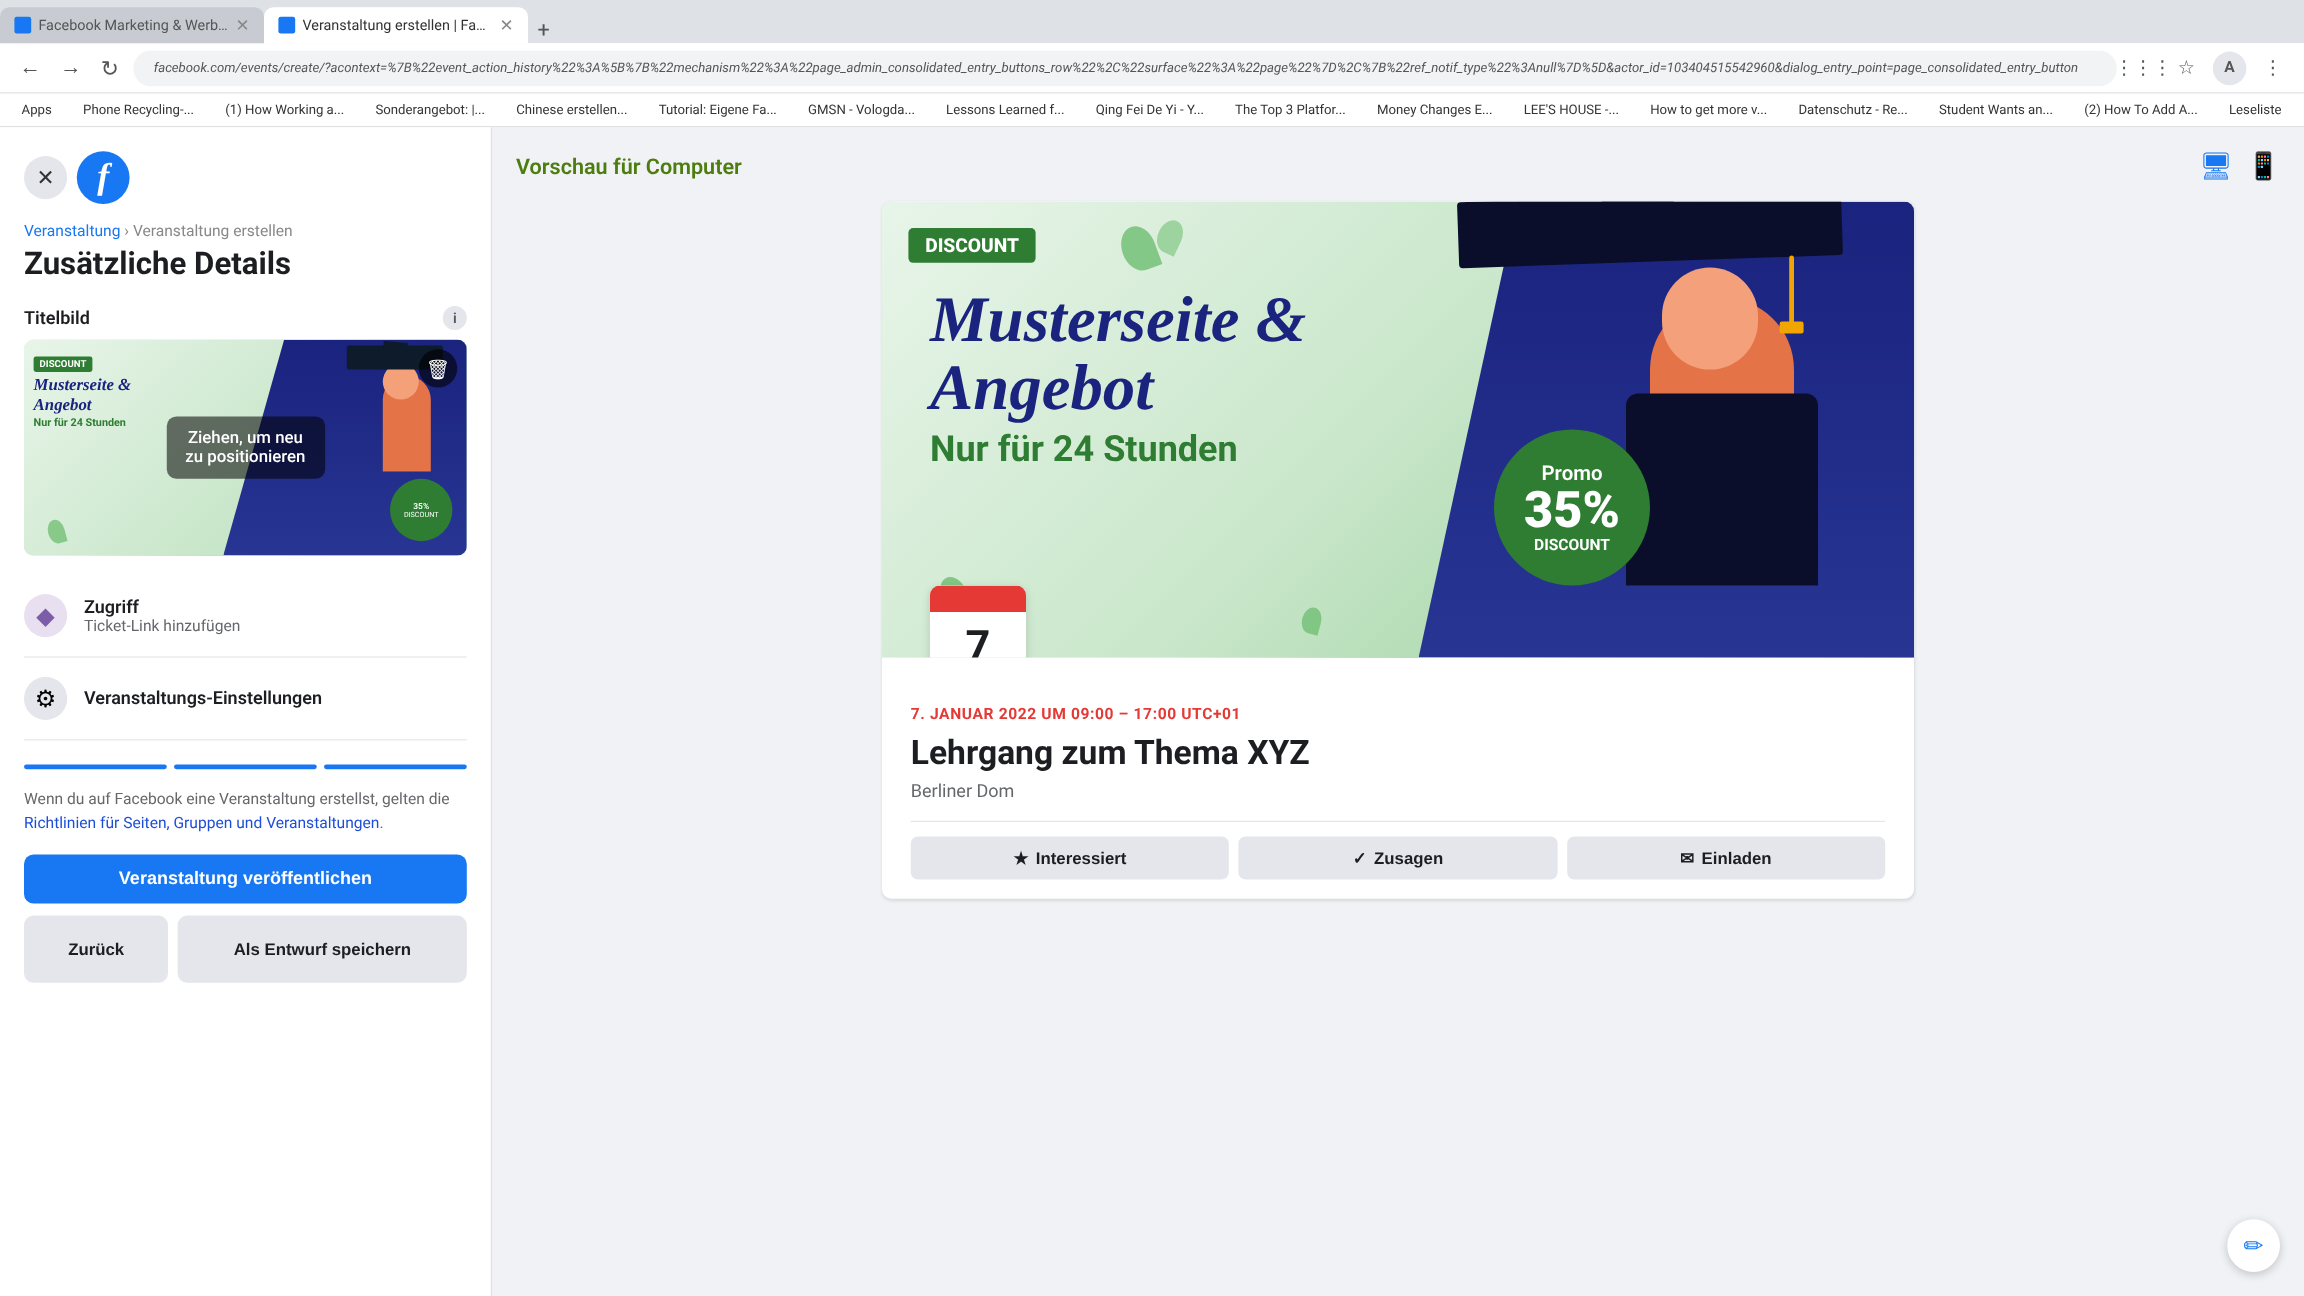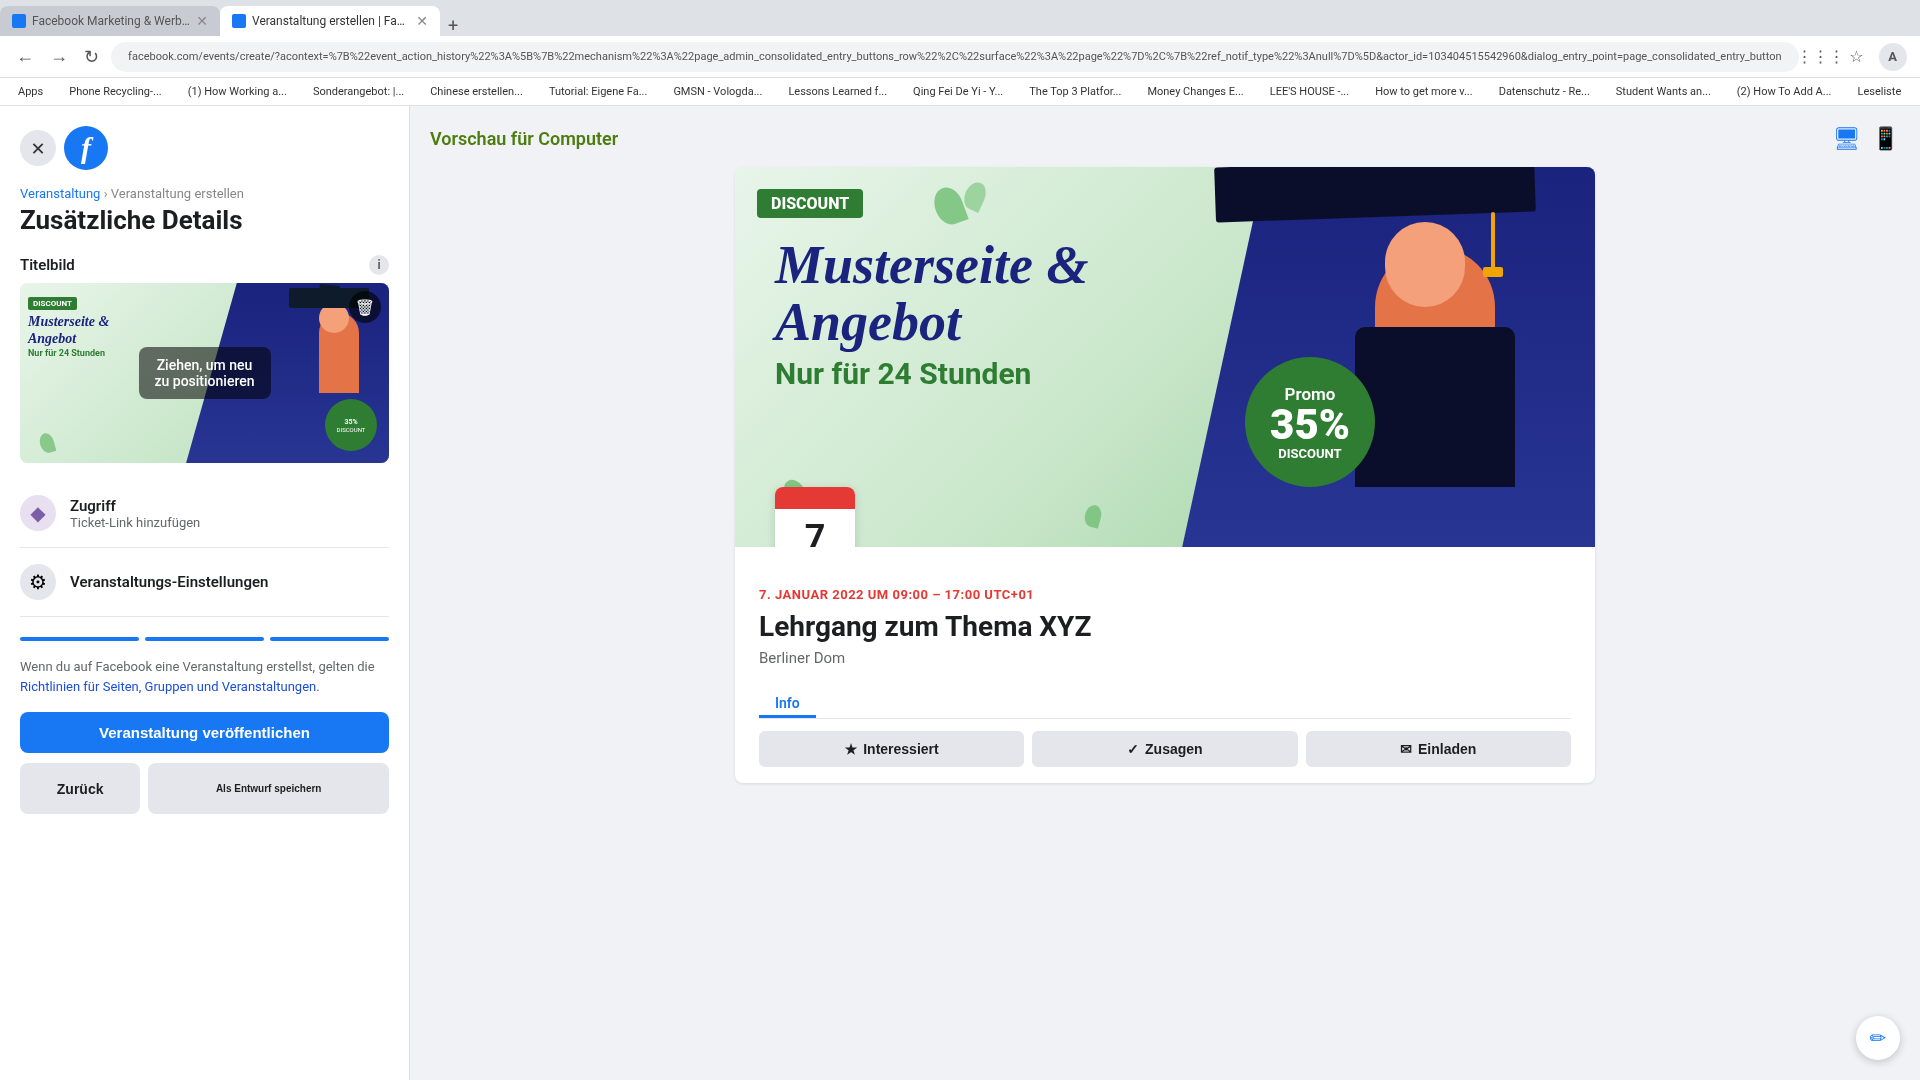--- a/index.html
+++ b/index.html
@@ -10,21 +10,21 @@
     .tab.active { background: #fff; color: #333; }
     .tab-favicon { width: 14px; height: 14px; border-radius: 2px; background: #1877f2; display: inline-block; flex-shrink: 0; }
     .tab-favicon.fb { background: #1877f2; }
     .tab-favicon.fb2 { background: #1877f2; }
     .tab-title { overflow: hidden; white-space: nowrap; text-overflow: ellipsis; font-size: 12px; }
     .tab-close { margin-left: auto; color: #888; font-size: 14px; cursor: pointer; }
     .tab-new { padding: 0 8px; color: #555; font-size: 18px; cursor: pointer; }
 
     .browser-toolbar { background: #fff; display: flex; align-items: center; gap: 8px; padding: 6px 12px; border-bottom: 1px solid #ddd; height: 42px; }
     .nav-btn { background: none; border: none; cursor: pointer; color: #555; font-size: 18px; padding: 2px 4px; border-radius: 4px; }
-    .address-bar { flex: 1; background: #f1f3f4; border: 1px solid transparent; border-radius: 20px; padding: 4px 16px; font-size: 12px; color: #333; height: 30px; display: flex; align-items: center; }
+    .address-bar { flex: 1; background: #f1f3f4; border: 1px solid transparent; border-radius: 20px; padding: 4px 16px; font-size: 12px; color: #333; height: 30px; display: flex; align-items: center; font-style: italic; }
     .toolbar-right { display: flex; align-items: center; gap: 8px; }
     .toolbar-icon { width: 28px; height: 28px; display: flex; align-items: center; justify-content: center; border-radius: 50%; cursor: pointer; font-size: 16px; color: #555; }
 
     .bookmarks-bar { background: #fff; border-bottom: 1px solid #e0e0e0; padding: 3px 12px; display: flex; gap: 14px; align-items: center; height: 28px; overflow: hidden; }
     .bookmark { font-size: 11px; color: #333; padding: 2px 6px; border-radius: 3px; cursor: pointer; white-space: nowrap; }
 
     
     .main-layout { display: flex; width: 100%; height: calc(1080px - 106px); }
 
     
@@ -60,21 +60,21 @@
     .progress-seg { height: 4px; border-radius: 2px; flex: 1; }
     .progress-seg.filled { background: #1877f2; }
 
     .policy-text { font-size: 13px; color: #65676b; line-height: 1.5; margin-bottom: 16px; }
     .policy-link { color: #1d4ed8; text-decoration: none; }
 
     .publish-btn { width: 100%; padding: 12px; background: #1877f2; color: #fff; border: none; border-radius: 8px; font-size: 15px; font-weight: 600; cursor: pointer; margin-bottom: 10px; }
 
     .bottom-actions { display: flex; gap: 8px; }
     .back-btn { flex: 1; padding: 10px; background: #e4e6eb; border: none; border-radius: 8px; font-size: 14px; font-weight: 600; cursor: pointer; color: #1c1e21; }
-    .draft-btn { flex: 2; padding: 20px; background: #e4e6eb; border: none; border-radius: 8px; font-size: 10px; font-weight: 600; cursor: pointer; color: #1c1e21; }
+    .draft-btn { flex: 2; padding: 20px; background: #e4e6eb; border: none; border-radius: 8px; font-size: 14px; font-weight: 600; cursor: pointer; color: #1c1e21; }
 
     
     .right-panel { flex: 1; background: #f0f2f5; overflow-y: auto; padding: 20px; }
 
     .preview-header { display: flex; align-items: center; justify-content: space-between; margin-bottom: 16px; }
     .preview-title { font-size: 18px; font-weight: 600; color: #4d7c0f; text-align: right; }
     .device-icons { display: flex; gap: 12px; }
     .device-icon { font-size: 22px; color: #1877f2; cursor: pointer; }
     .device-icon.inactive { color: #aaa; }
 
@@ -322,23 +322,20 @@
           <div class="cal-top"></div>
           <div class="cal-num">7</div>
         </div>
       </div>
 
       <div class="event-details">
         <div class="event-date">7. JANUAR 2022 UM 09:00 – 17:00 UTC+01</div>
         <div class="event-name">Lehrgang zum Thema XYZ</div>
         <div class="event-location">Berliner Dom</div>
 
-        <div>
-          <span class="info-tab">Info</span>
-        </div>
 
         <div class="event-actions">
           <button class="action-btn">
             <span>★</span>
             <span>Interessiert</span>
           </button>
           <button class="action-btn">
             <span>✓</span>
             <span>Zusagen</span>
           </button>

